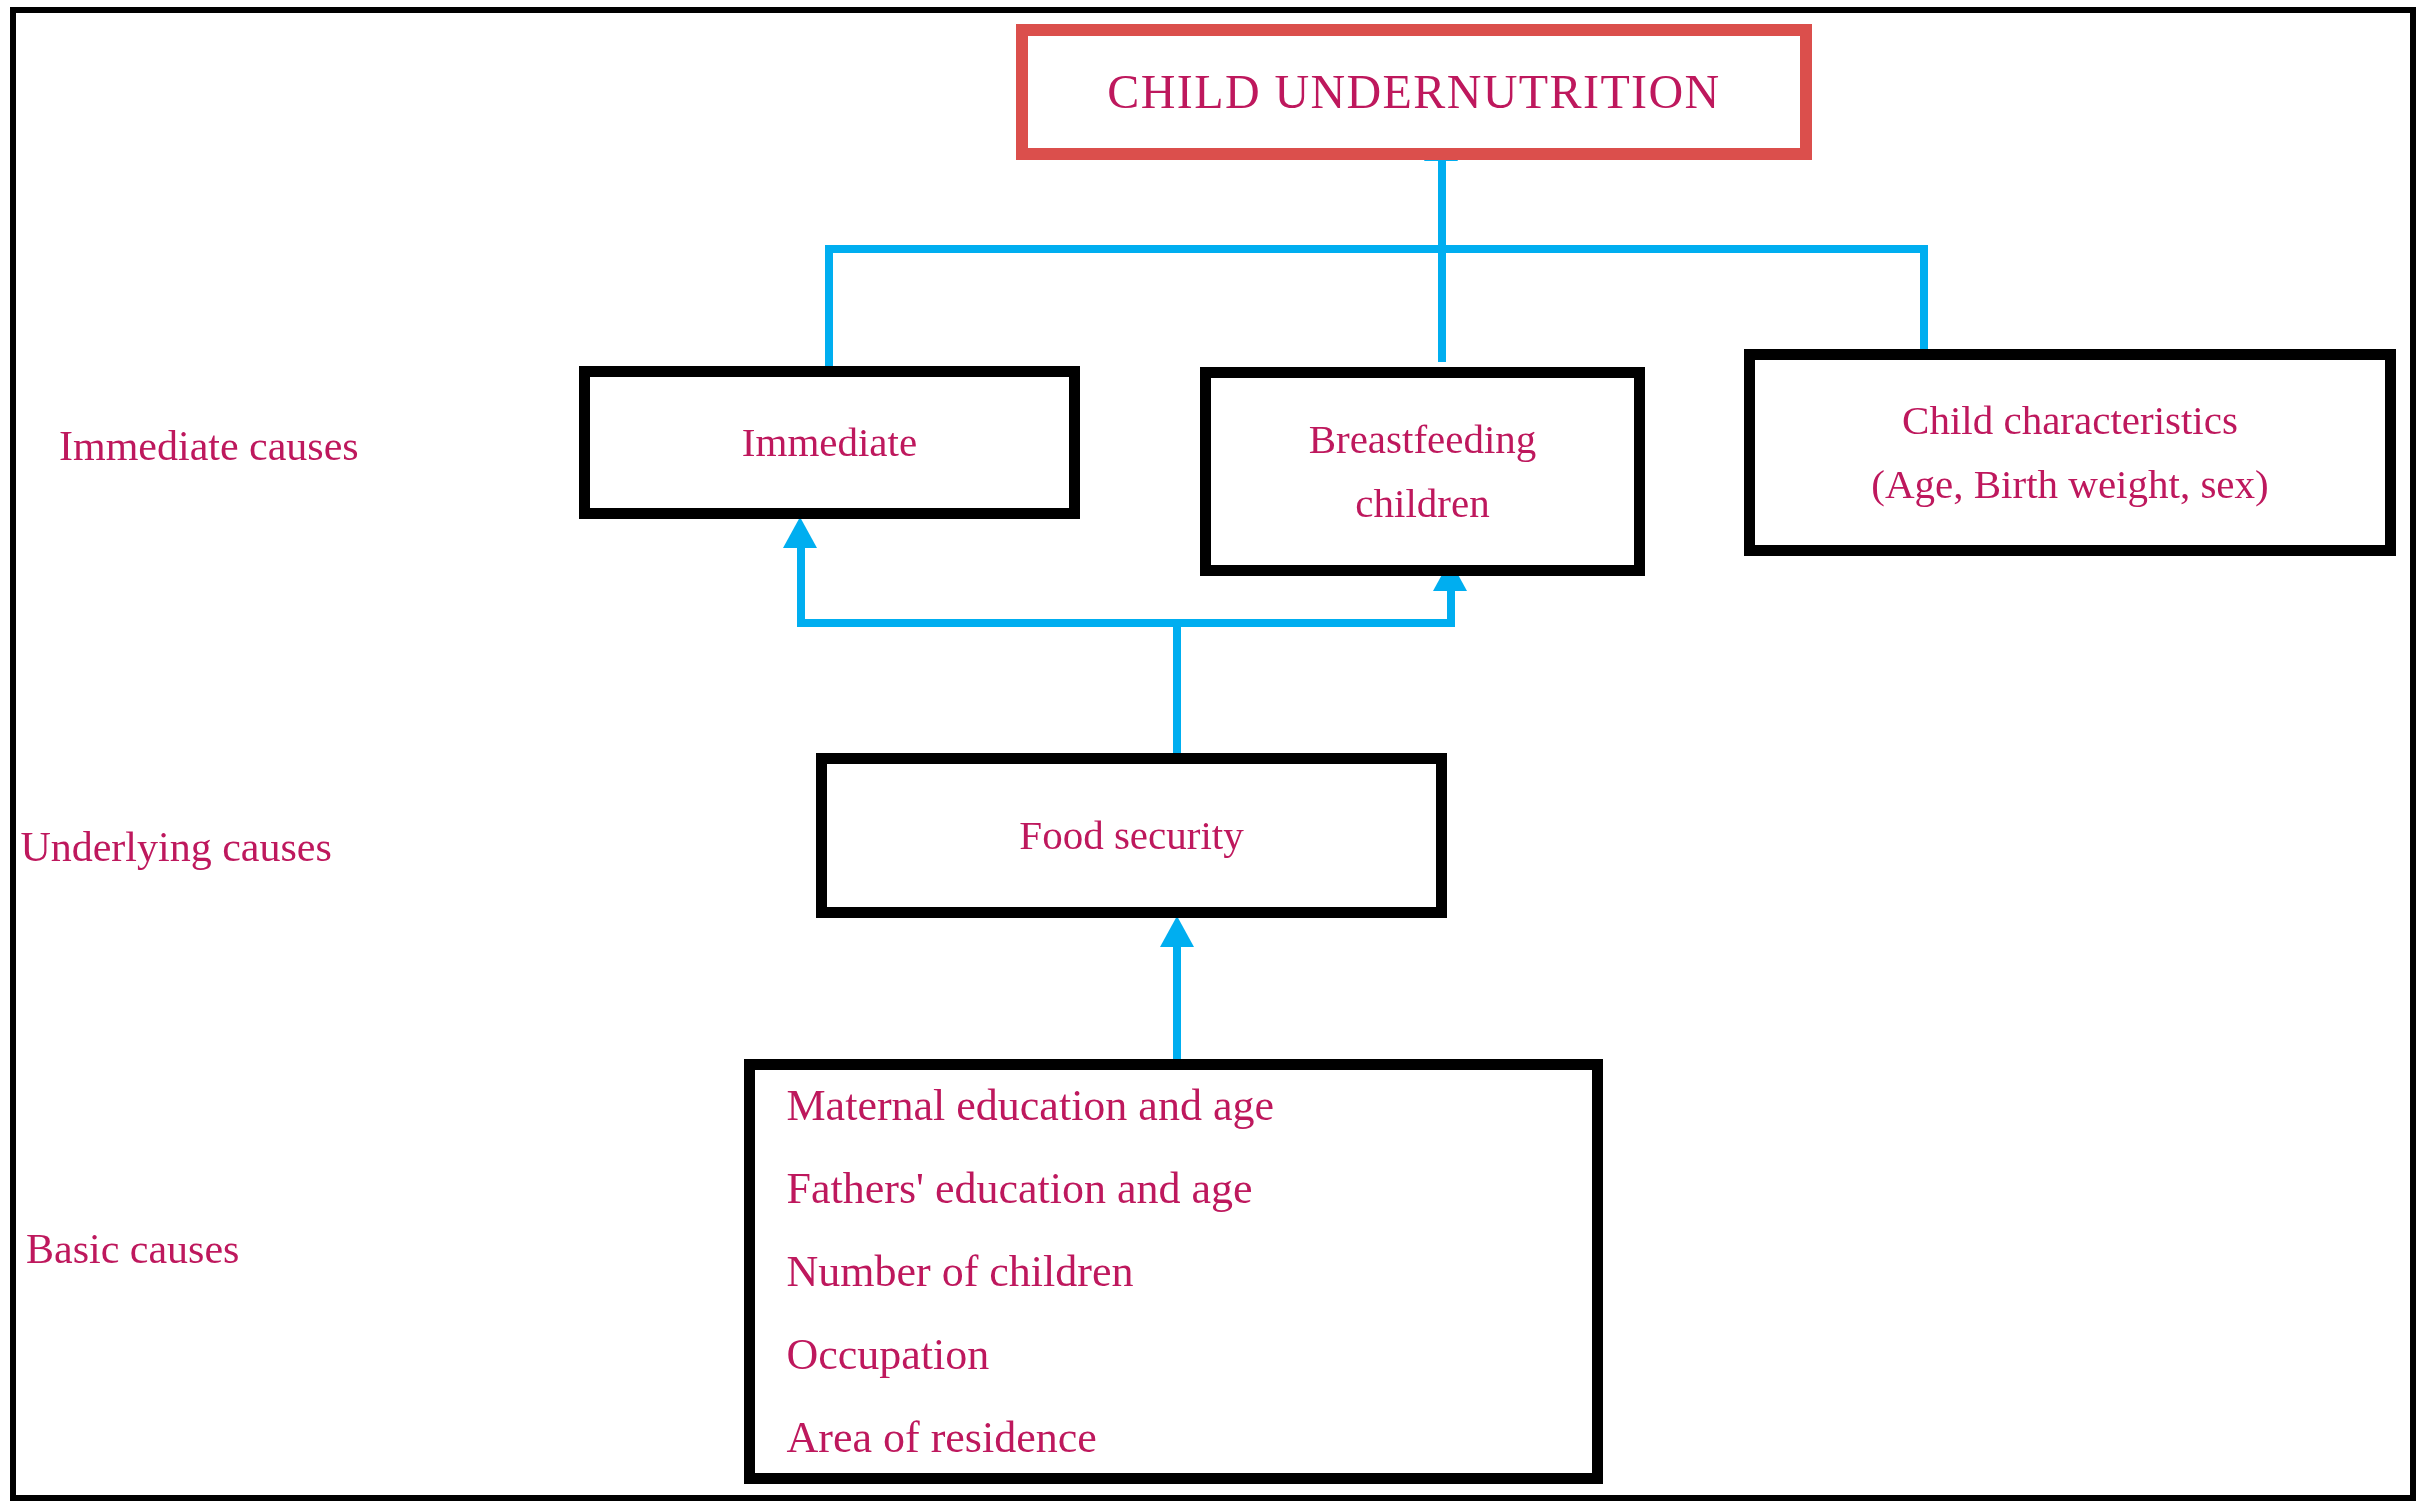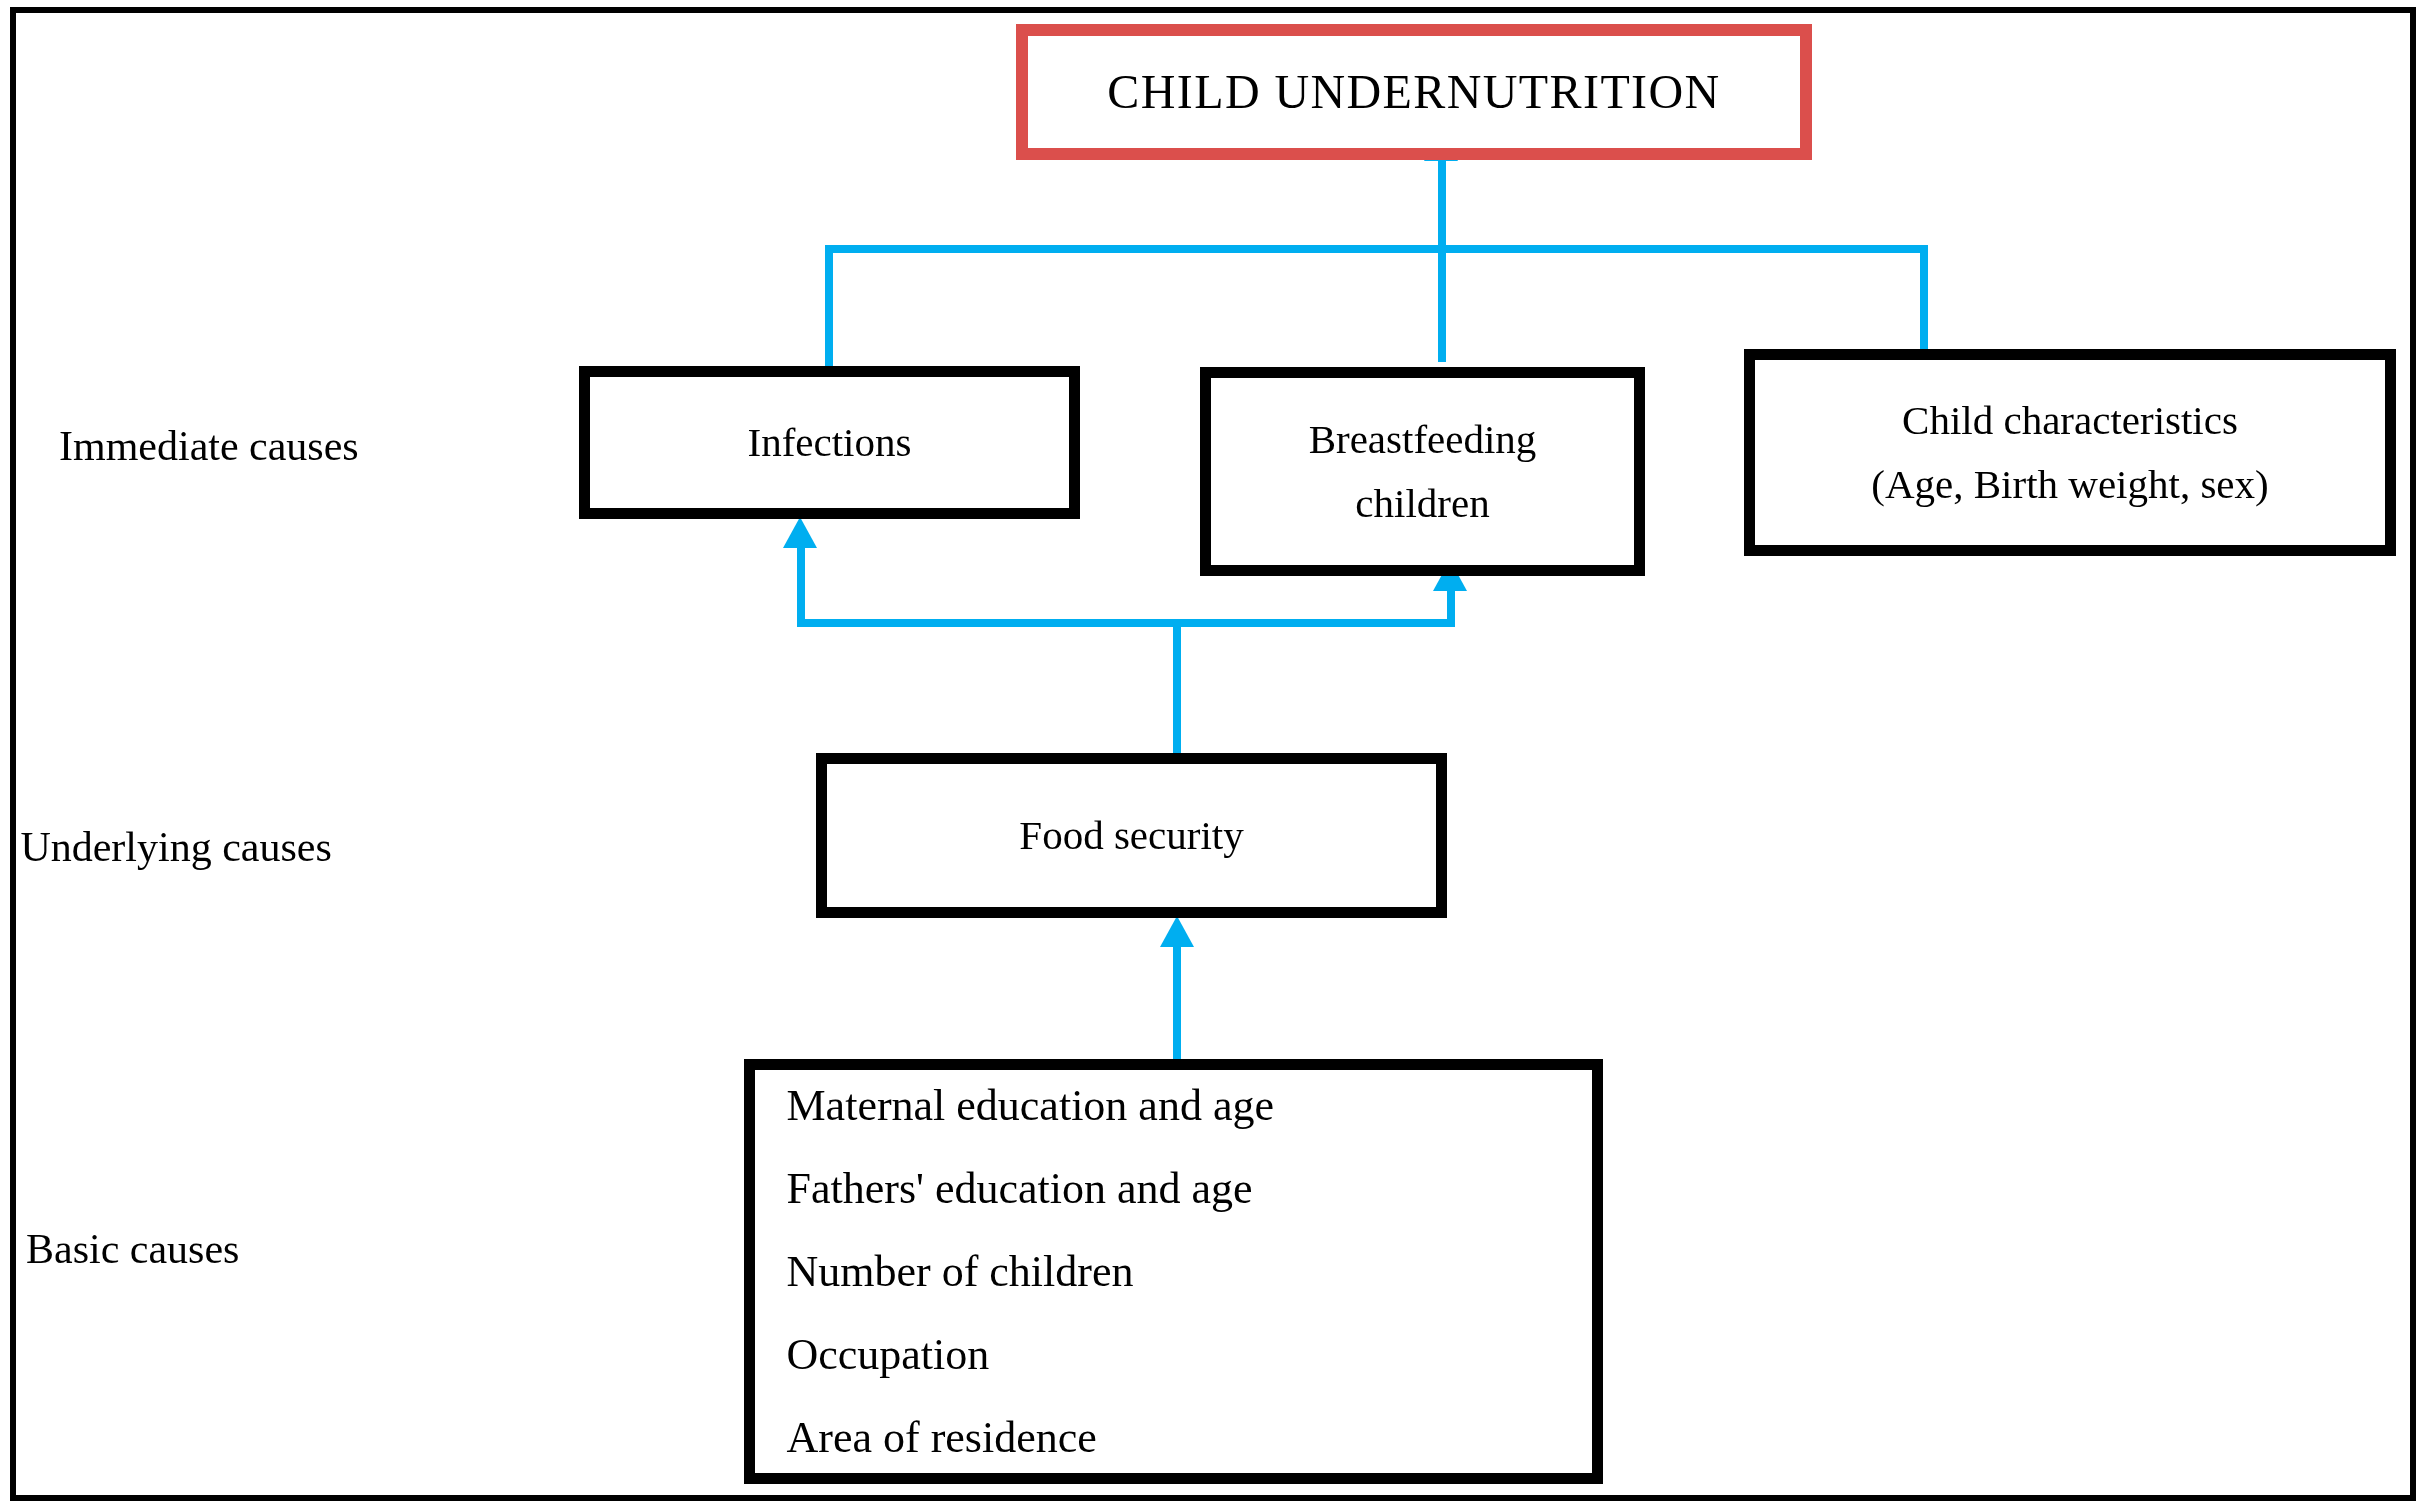--- a/index.html
+++ b/index.html
@@ -7,21 +7,21 @@
     padding: 0;
     background: #ffffff;
   }
   #canvas {
     position: relative;
     width: 2426px;
     height: 1507px;
     background: #ffffff;
     overflow: hidden;
     font-family: "Liberation Serif", "DejaVu Serif", serif;
-    color: #000000;
+    color: #be185d;
   }
 
   
   .outer-frame {
     position: absolute;
     left: 10.2px;
     top: 7.4px;
     width: 2406px;
     height: 1494px;
     border: 6.5px solid #000000;
@@ -120,21 +120,21 @@
   <div class="arrow-up" style="left:1424px; top:130px;"></div>
 
   <div class="conn conn-h" style="left:825px; top:245px; width:1103px;"></div>
   <div class="conn conn-v" style="left:825px; top:245px; height:130px;"></div>
   <div class="conn conn-v" style="left:1438px; top:245px; height:117px;"></div>
   <div class="conn conn-v" style="left:1920px; top:245px; height:113px;"></div>
 
   <div class="row-label" style="left:17px; top:422px;margin-left:42px;">Immediate causes</div>
 
   <div class="node" style="left:579px; top:366px; width:501px; height:153px;">
-    <span class="node-text">Infections</span>
+    <span class="node-text">Immediate</span>
   </div>
 
   <div class="node" style="left:1200px; top:352px; width:445px; height:209px;margin-top:15px;">
     <span class="node-text">
       <span class="line">Breastfeeding</span>
       <span class="line">children</span>
     </span>
   </div>
 
   <div class="node" style="left:1744px; top:349px; width:652px; height:207px;">

